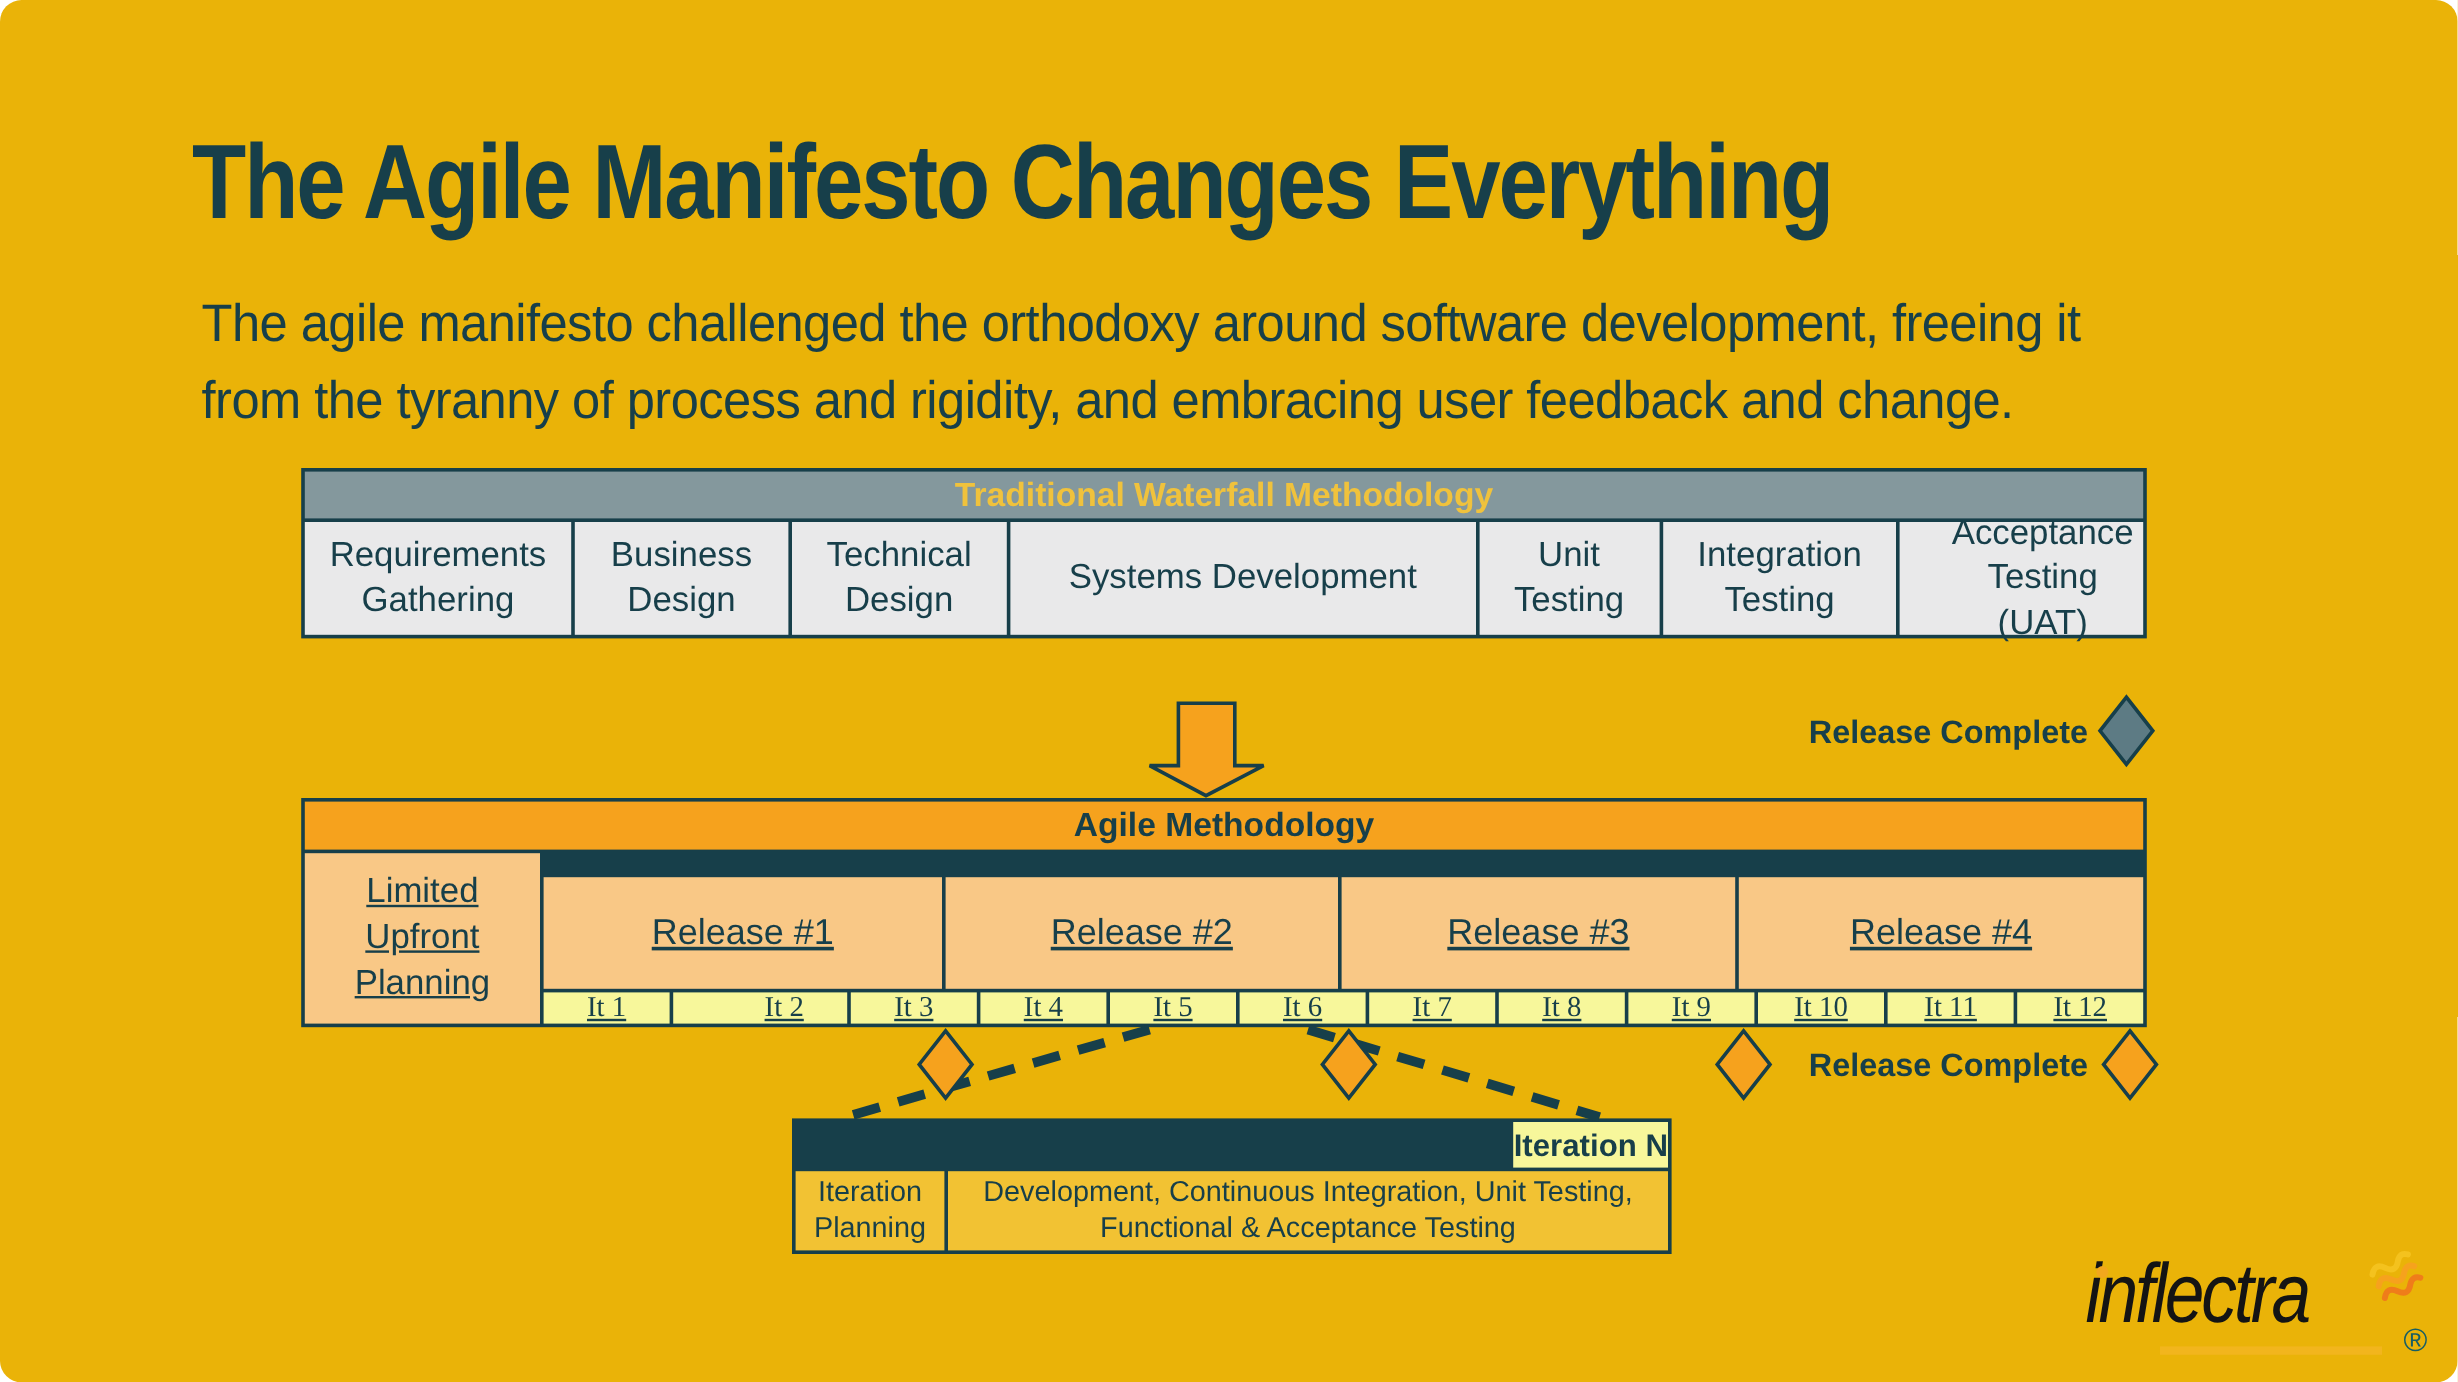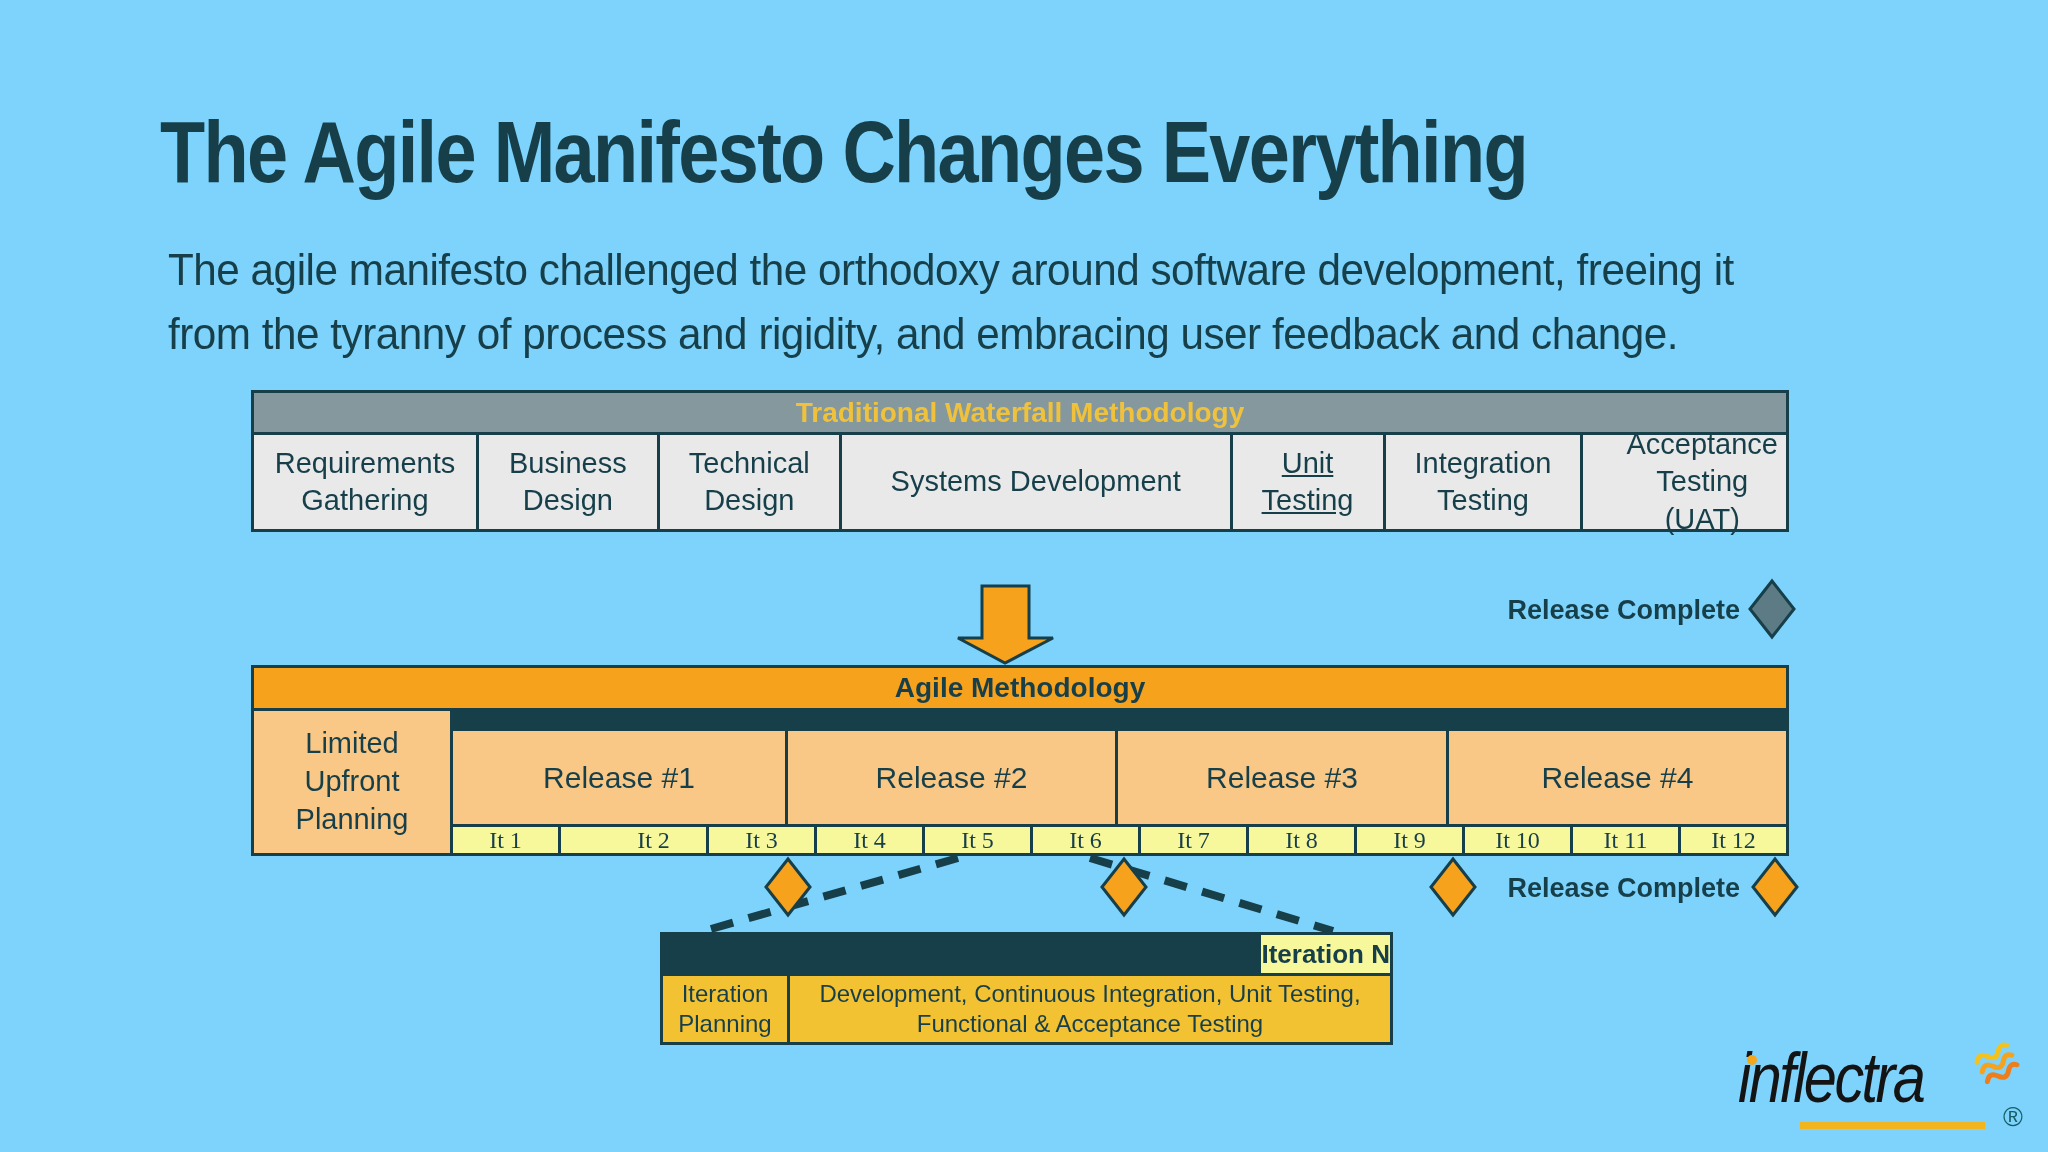--- a/index.html
+++ b/index.html
@@ -1,18 +1,18 @@
 <!DOCTYPE html>
 <html><head>
 <meta charset="utf-8">
 <style>
   html,body{margin:0;padding:0;background:#ffffff;}
   .canvas{
-    position:relative;width:2048px;height:1152px;background:#7dd3fc;overflow:hidden;
-    font-family:"Liberation Sans",sans-serif;color:#173f4a;
+    position:relative;width:2048px;height:1152px;background:#eab308;overflow:hidden;
+    font-family:"Liberation Sans",sans-serif;color:#173f4a;border-radius:18px;
   }
   
   .title{
     position:absolute;left:160px;top:106px;font-size:88px;font-weight:bold;
     letter-spacing:-2px;white-space:nowrap;color:#173f4a;
     transform:scaleX(0.84);transform-origin:left top;line-height:1.05;
   }
   .subtitle{
     position:absolute;left:168px;top:238px;font-size:44px;letter-spacing:-0.5px;
     line-height:64px;color:#173f4a;transform:scaleX(0.96);transform-origin:left top;
@@ -61,31 +61,31 @@
     <div>from the tyranny of process and rigidity, and embracing user feedback and change.</div>
   </div>
 
   <div class="tbl" style="left:251px;top:390px;width:1538px;height:142px;">
     <div class="hdr wf-hdr gap-b">Traditional Waterfall Methodology</div>
     <div class="row" style="gap:3px;justify-content:center;">
       <div class="cell wf-cell" style="width:222px;">Requirements Gathering</div>
       <div class="cell wf-cell" style="width:178px;">Business Design</div>
       <div class="cell wf-cell" style="width:179px;">Technical Design</div>
       <div class="cell wf-cell" style="width:388px;">Systems Development</div>
-      <div class="cell wf-cell" style="width:150px;text-decoration:underline;">Unit Testing</div>
+      <div class="cell wf-cell" style="width:150px;">Unit Testing</div>
       <div class="cell wf-cell" style="width:195px;">Integration Testing</div>
       <div class="cell wf-cell" style="flex:1;padding-left:43px;">Acceptance Testing (UAT)</div>
     </div>
   </div>
 
   <div class="release-complete" style="top:595px;">Release Complete</div>
 
   <div class="tbl" style="left:251px;top:665px;width:1538px;height:191px;">
     <div class="hdr ag-hdr gap-b">Agile Methodology</div>
-    <div class="row" style="gap:3px;">
+    <div class="row" style="gap:3px;text-decoration:underline;">
       <div class="cell peach" style="width:196px;font-size:29px;line-height:1.3;">Limited Upfront Planning</div>
       <div style="flex:1;display:flex;flex-direction:column;gap:3px;min-width:0;margin-top:20px;">
         <div class="row" style="flex:0 0 93px;gap:3px;">
           <div class="cell peach ag-rel" style="width:332px;">Release #1</div>
           <div class="cell peach ag-rel" style="width:327px;">Release #2</div>
           <div class="cell peach ag-rel" style="width:328px;">Release #3</div>
           <div class="cell peach ag-rel" style="flex:1;">Release #4</div>
         </div>
         <div class="row" style="gap:3px;">
           <div class="cell it-cell" style="flex:1;">It 1</div>

